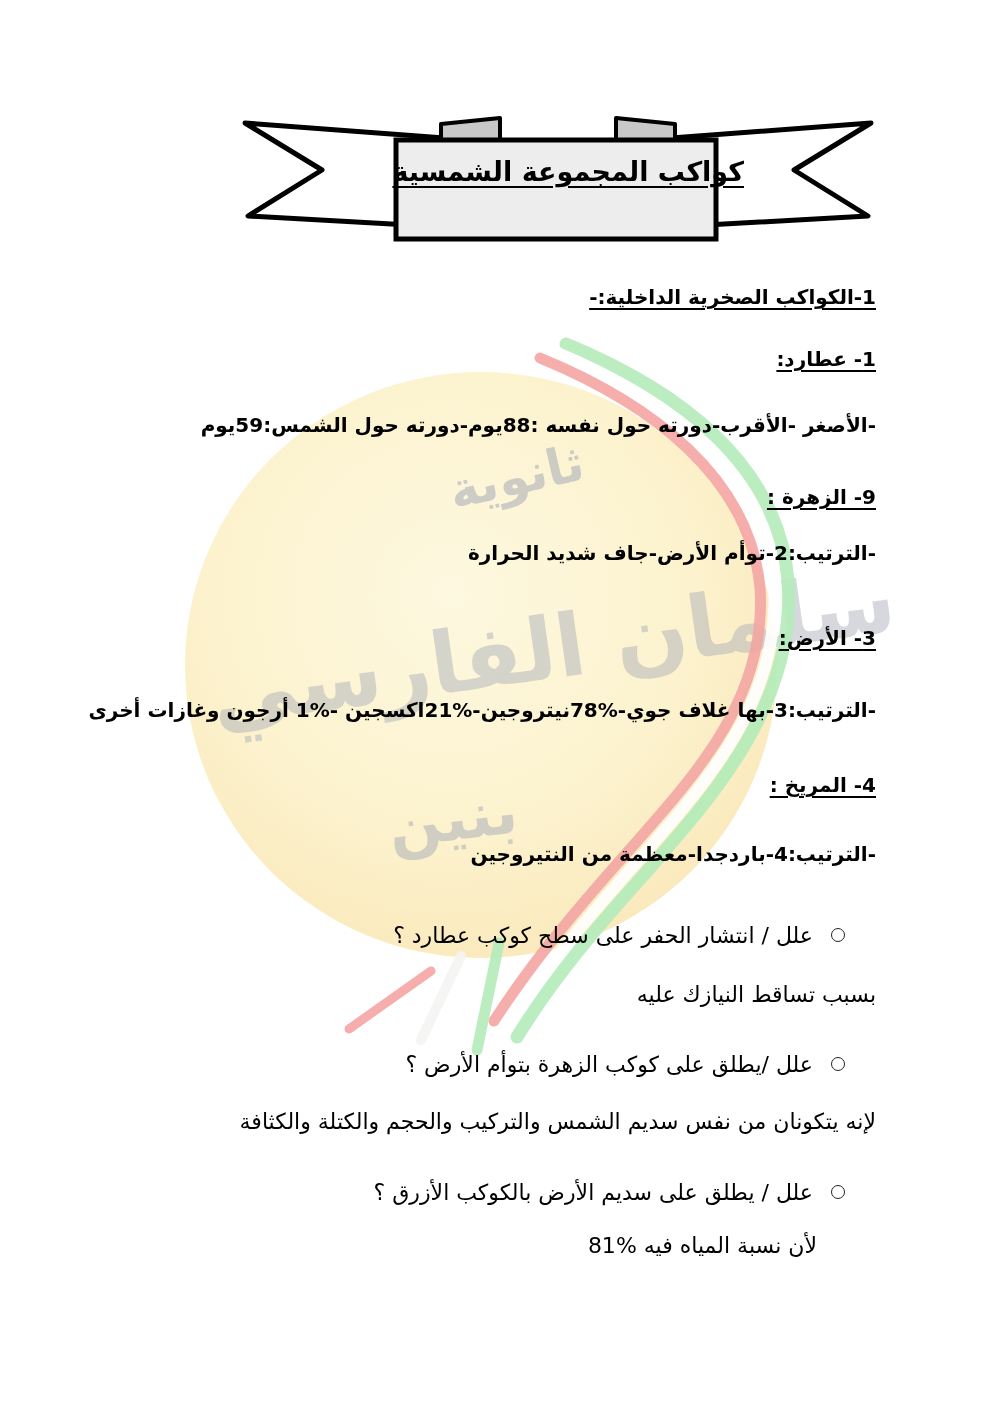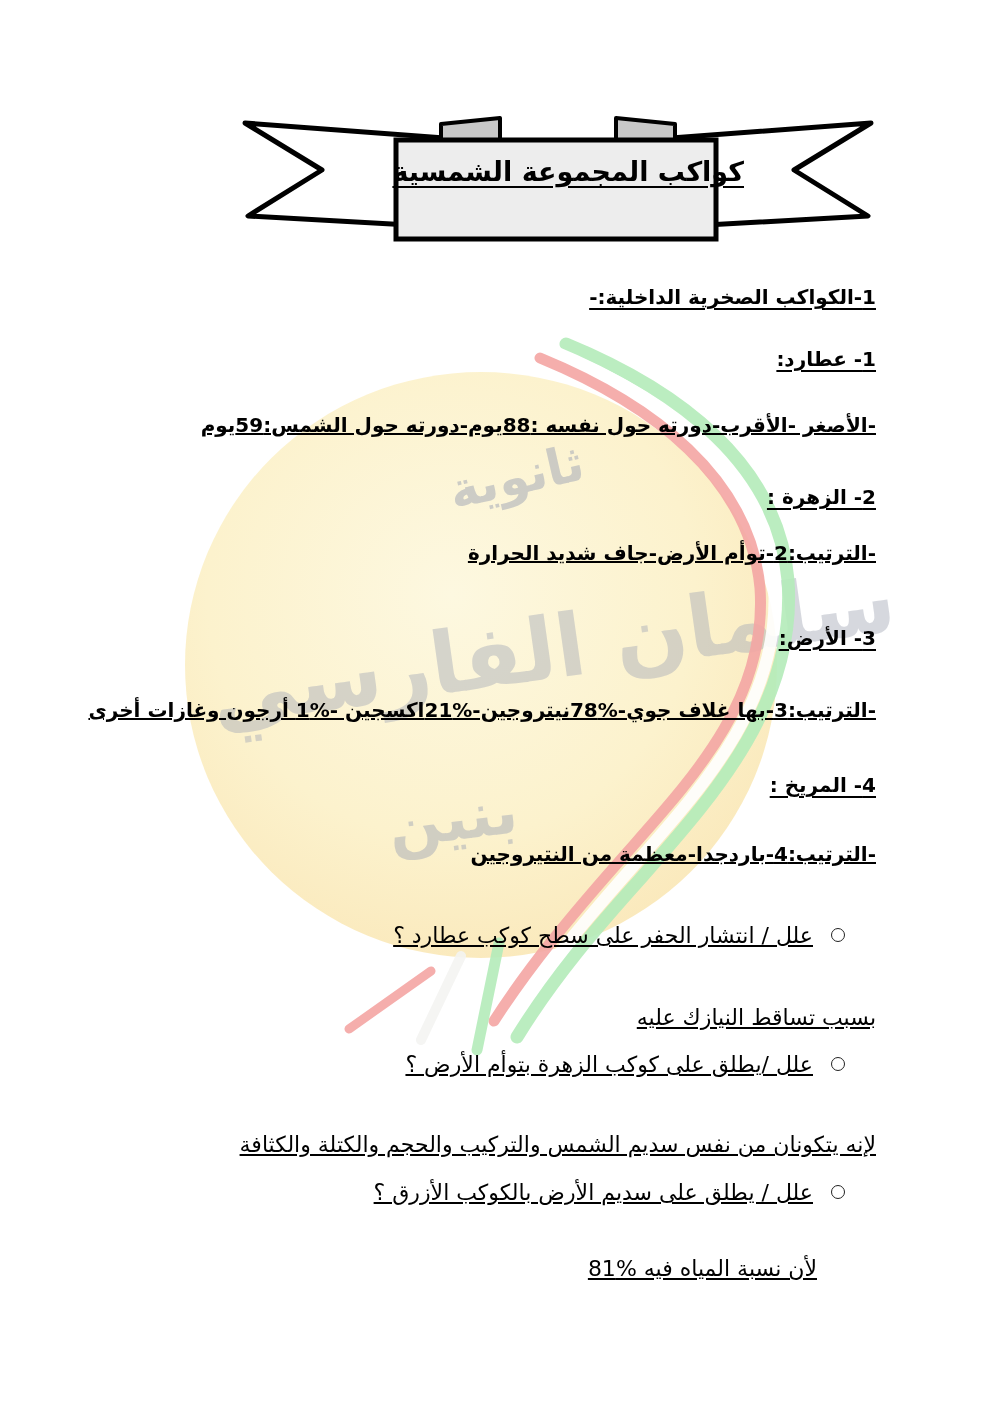--- a/index.html
+++ b/index.html
@@ -24,28 +24,28 @@
   
   .banner{position:absolute;left:238px;top:112px;width:644px;height:142px;z-index:2;}
   .banner svg{position:absolute;inset:0;}
   .banner-title{
     position:absolute;left:160px;top:44px;width:322px;text-align:center;
     font-size:27px;font-weight:bold;text-decoration:underline;
     text-underline-offset:5px;text-decoration-thickness:2px;white-space:nowrap;padding-left:24px;
   }
   
   .content{position:absolute;inset:0;z-index:3;}
-  .line{position:absolute;right:116px;white-space:nowrap;line-height:1.35;text-decoration:underline;}
+  .line{position:absolute;right:116px;white-space:nowrap;line-height:1.35;}
   .h-main,.h-planet{
     font-size:20px;font-weight:bold;text-decoration:underline;
     text-underline-offset:4px;text-decoration-thickness:2px;
   }
   .facts{font-size:20px;font-weight:bold;}
   .qa-q{font-size:22px;right:147px;}
-  .qa-a{font-size:22px;margin-top:23px;}
+  .qa-a{font-size:22px;}
   .bullet{
     display:inline-block;width:12px;height:12px;border:1.7px solid #222;border-radius:50%;
     margin-left:18px;vertical-align:middle;transform:translateY(-2px);background:transparent;
   }
 </style>
 </head>
 <body>
 
 <div class="page" dir="rtl">
 
@@ -81,21 +81,21 @@
     <div class="banner-title" dir="rtl">كواكب المجموعة الشمسية</div>
   </div>
 
   <div class="content">
 
     <div class="line h-main" style="top:284px">1-الكواكب الصخرية الداخلية:-</div>
 
     <div class="line h-planet" style="top:346px">1- عطارد:</div>
     <div class="line facts" style="top:412px">-الأصغر -الأقرب-دورته حول نفسه :88يوم-دورته حول الشمس:59يوم</div>
 
-    <div class="line h-planet" style="top:484px">2- الزهرة :</div>
+    <div class="line h-planet" style="top:484px">9- الزهرة :</div>
     <div class="line facts" style="top:540px">-الترتيب:2-توأم الأرض-جاف شديد الحرارة</div>
 
     <div class="line h-planet" style="top:625px">3- الأرض:</div>
     <div class="line facts" style="top:697px">-الترتيب:3-بها غلاف جوي-%78نيتروجين-%21اكسجين -%1 أرجون وغازات أخرى</div>
 
     <div class="line h-planet" style="top:772px">4- المريخ :</div>
     <div class="line facts" style="top:841px">-الترتيب:4-باردجدا-معظمة من النتيروجين</div>
 
     <div class="line qa-q" style="top:921px">
       <span class="bullet"></span><span>علل / انتشار الحفر على سطح كوكب عطارد ؟</span>

